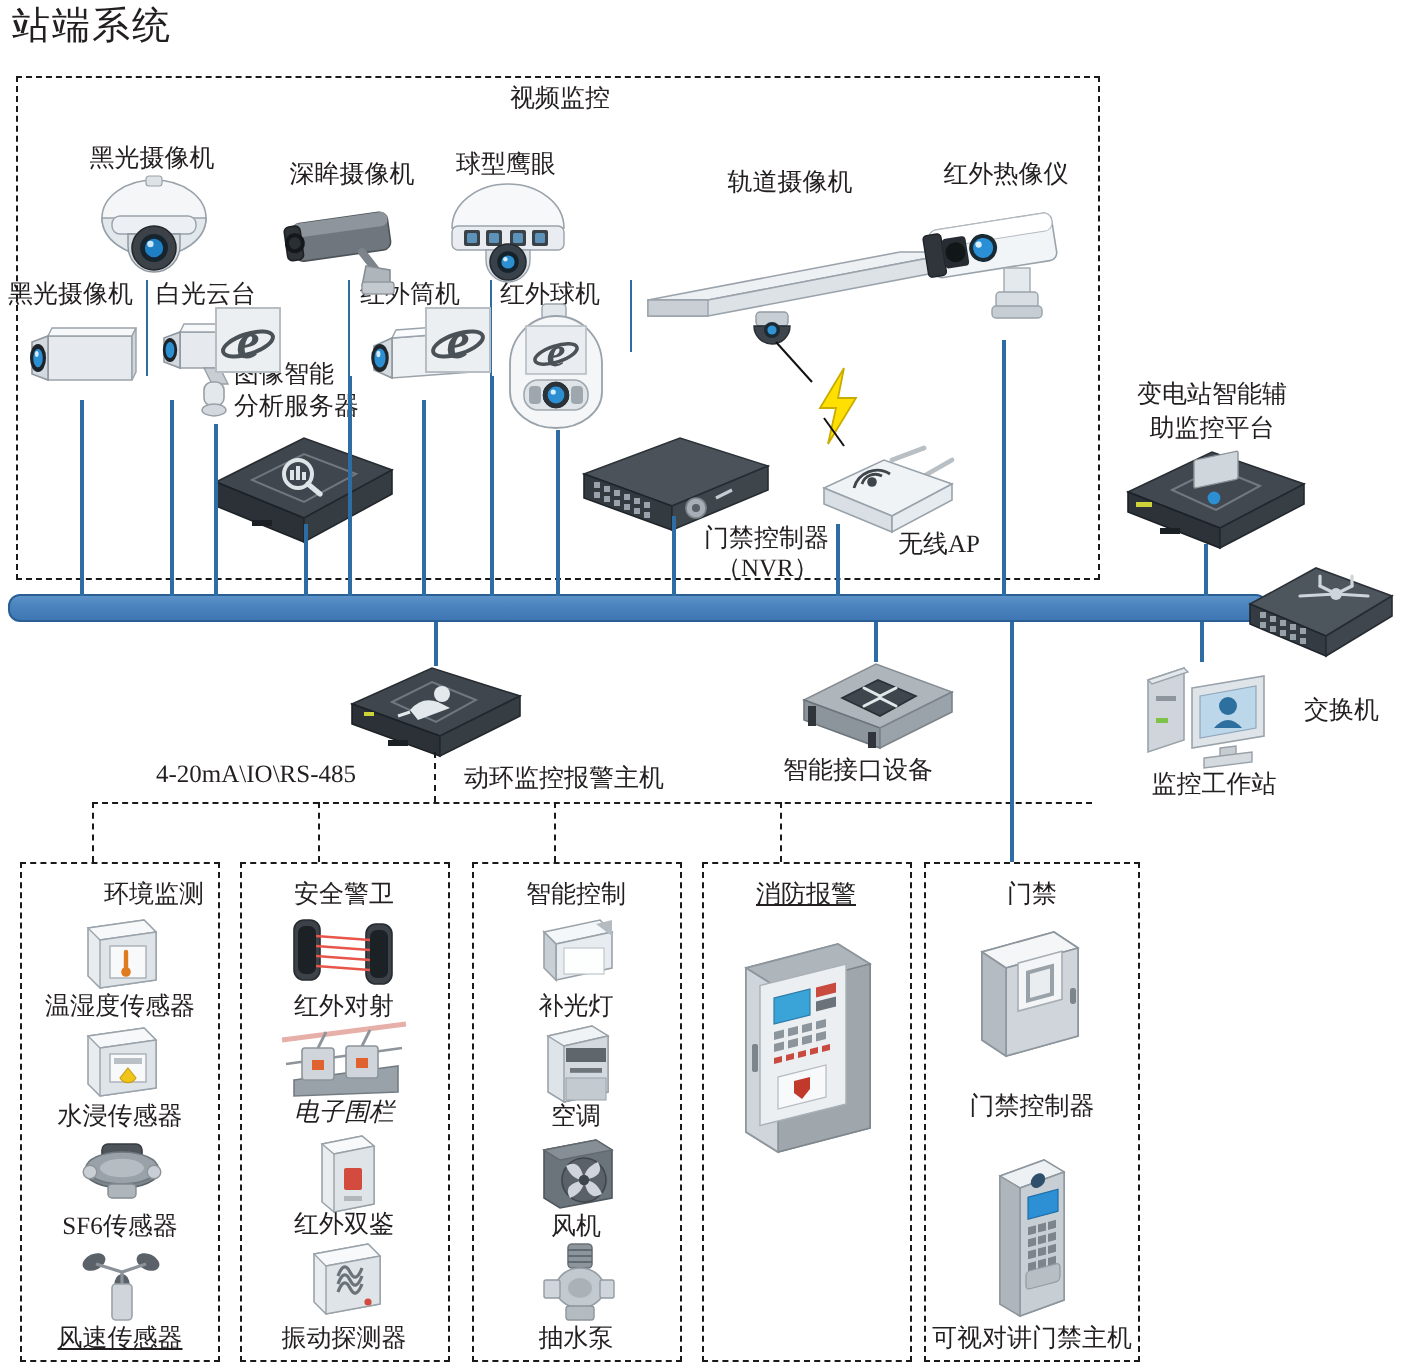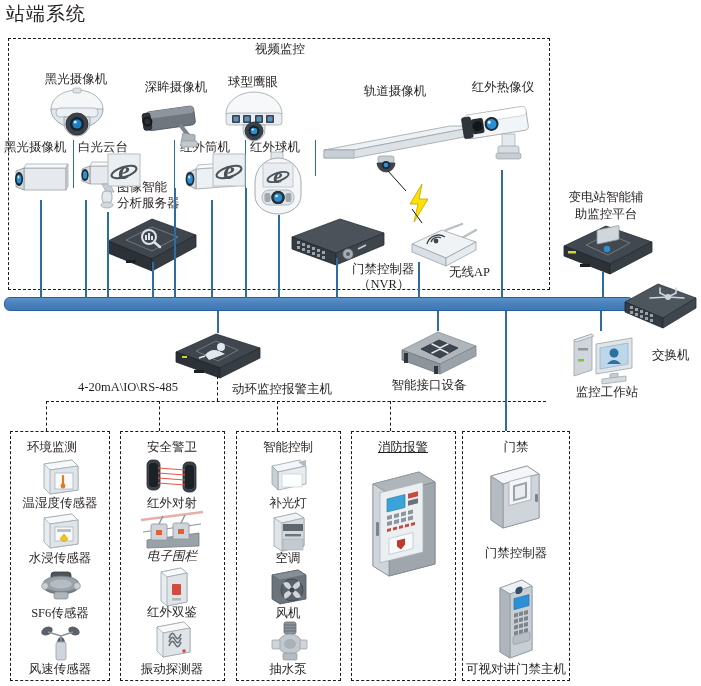--- a/index.html
+++ b/index.html
@@ -420,21 +420,21 @@
   <div class="dline-h" style="left:46px;top:401px;width:500px;"></div>
 
   <div class="dline-v" style="left:46px;top:401px;height:30px;"></div>
   <div class="dline-v" style="left:159px;top:401px;height:30px;"></div>
   <div class="dline-v" style="left:277px;top:401px;height:30px;"></div>
   <div class="dline-v" style="left:390px;top:401px;height:30px;"></div>
 
   <div class="vline" style="left:505px;top:311px;height:120px;"></div>
 
   <div class="dashbox" style="left:10px;top:431px;width:100px;height:250px;"></div>
-  <div class="lbl c" style="left:52px;top:440px;">环境监测</div>
+  <div class="lbl c" style="left:77px;top:440px;">环境监测</div>
 
   <div class="dev" style="left:38px;top:458px;">
     <svg width="44" height="38" viewBox="0 0 44 38">
       <path d="M6 6 L34 2 L40 8 L40 32 L12 36 L6 30 Z" fill="#e8ecef" stroke="#9aa3ab" stroke-width="0.8"></path>
       <path d="M6 6 L34 2 L40 8 L12 12 Z" fill="#f6f8f9" stroke="#9aa3ab" stroke-width="0.7"></path>
       <path d="M12 12 L40 8 L40 32 L12 36 Z" fill="#dfe4e8" stroke="#9aa3ab" stroke-width="0.7"></path>
       <rect x="17" y="15" width="18" height="16" fill="#f7f9fa" stroke="#a8b0b6" stroke-width="0.7"></rect>
       <path d="M25 18 l0 10" stroke="#e07b20" stroke-width="2.2" stroke-linecap="round"></path>
       <circle cx="25" cy="28" r="2.4" fill="#e07b20"></circle>
     </svg>
@@ -471,21 +471,21 @@
       <g fill="#5a6168">
         <ellipse cx="7" cy="9" rx="6" ry="4" transform="rotate(-25 7 9)"></ellipse>
         <ellipse cx="34" cy="9" rx="6" ry="4" transform="rotate(25 34 9)"></ellipse>
         <ellipse cx="21" cy="21" rx="6" ry="4" transform="rotate(-90 21 21)"></ellipse>
       </g>
       <path d="M8 10 L21 14 L33 10" stroke="#8b9299" stroke-width="1.6" fill="none"></path>
       <path d="M21 14 L21 22" stroke="#8b9299" stroke-width="1.6"></path>
       <rect x="16" y="20" width="10" height="18" rx="2" fill="#cfd5da" stroke="#9aa2a9" stroke-width="0.8"></rect>
     </svg>
   </div>
-  <div class="lbl c" style="left:60px;top:662px;">风速传感器</div>
+  <div class="lbl c" style="left:60px;top:662px;text-decoration:underline;">风速传感器</div>
 
   <div class="dashbox" style="left:120px;top:431px;width:105px;height:250px;"></div>
   <div class="lbl c" style="left:172px;top:440px;">安全警卫</div>
 
   <div class="dev" style="left:143px;top:458px;">
     <svg width="58" height="36" viewBox="0 0 58 36">
       <rect x="4" y="2" width="13" height="30" rx="5" fill="#3c4248" stroke="#262b30" stroke-width="0.8"></rect>
       <rect x="6" y="5" width="9" height="24" rx="3.5" fill="#1c2126"></rect>
       <rect x="40" y="4" width="13" height="30" rx="5" fill="#3c4248" stroke="#262b30" stroke-width="0.8"></rect>
       <rect x="42" y="7" width="9" height="24" rx="3.5" fill="#1c2126"></rect>

